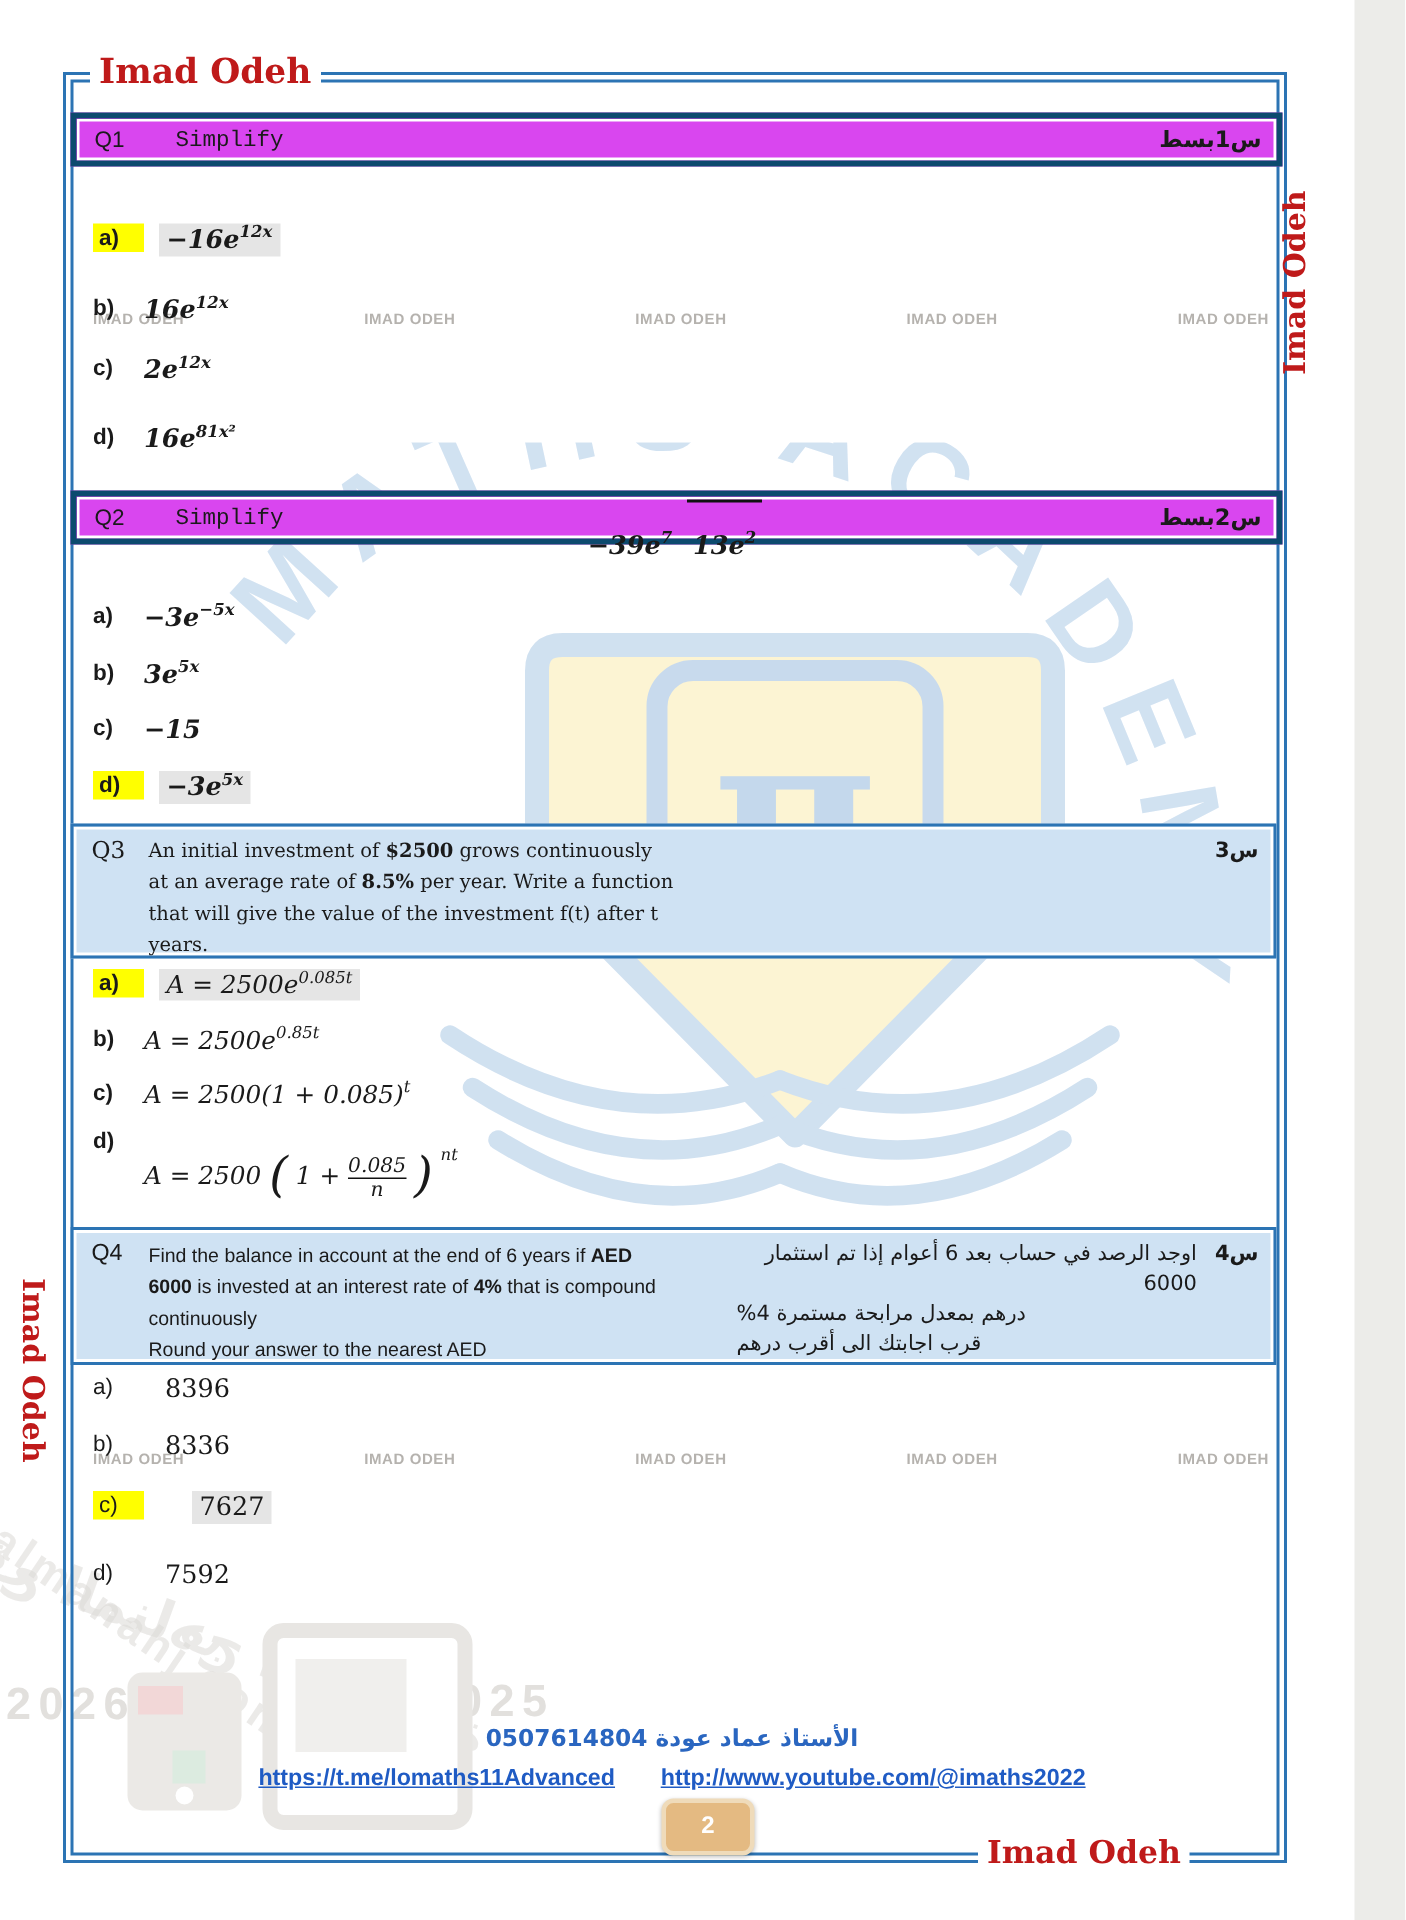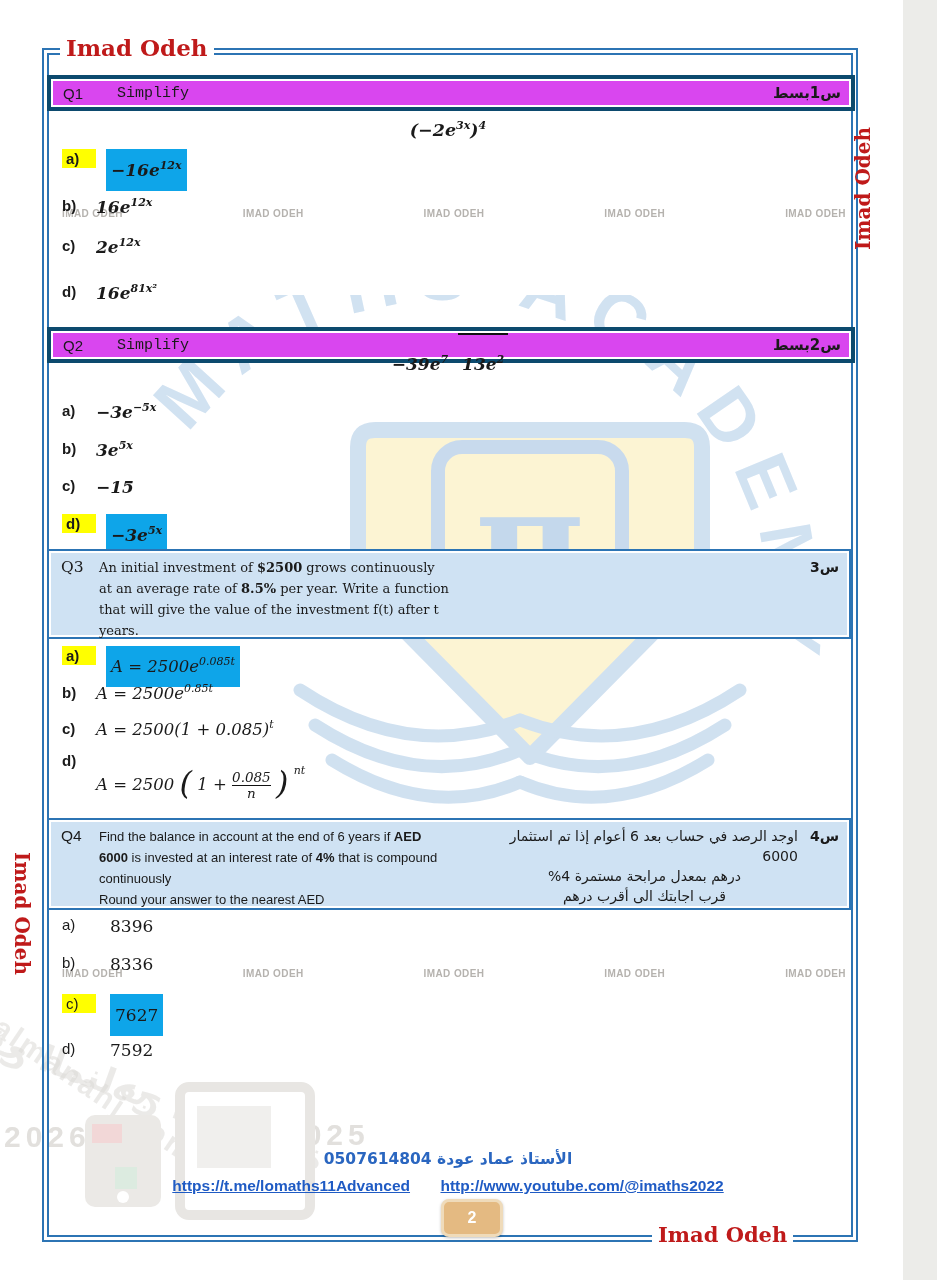--- a/index.html
+++ b/index.html
@@ -28,32 +28,32 @@
   .qbox{position:absolute;left:47px;width:800px;background:#cfe2f3;border:2px solid #2c74b4;
         box-shadow:inset 0 0 0 2px #ffffff;z-index:3;}
   .qbox .qid2{position:absolute;left:12px;top:7px;font-size:15.5px;font-family:"DejaVu Serif",serif;}
   .enq{position:absolute;left:50px;top:6px;width:352px;font-size:13px;line-height:21px;}
   .enq-serif{font-family:"DejaVu Serif",serif;}
   .enq-sans{font-family:"Liberation Sans",sans-serif;}
   .arq{position:absolute;left:442px;top:6px;width:348px;direction:rtl;text-align:right;
        font-family:"DejaVu Sans",sans-serif;font-size:14px;line-height:20px;display:flex;gap:12px;}
   .armk{font-weight:700;white-space:nowrap;}
   .artext{flex:1;}
-  .arline-c{text-align:center;}
+  .arline-c{text-align:left;}
   b{font-weight:700;}
   
   .opt{position:absolute;left:62px;display:flex;align-items:flex-start;z-index:3;}
   .optletter{font-weight:700;font-size:15px;min-width:24px;}
   .optval{margin-left:10px;}
   .mathv{font-family:"DejaVu Serif",serif;font-style:italic;font-size:17px;}
   .mbold{font-weight:700;}
   .m16{font-size:16.5px;}
   .numv{font-family:"DejaVu Serif",serif;font-size:17px;margin-left:24px;}
   .msup{font-size:11px;position:relative;top:-7px;font-style:italic;}
-  .hl{background:#0ea5e9;padding:11px 5px;}
+  .hl{background:#e5e5e5;padding:1px 5px;}
   .hl-l{background:#ffff00;padding:1px 6px 1px 4px;}
   
   .expr{position:absolute;left:42px;width:812px;text-align:center;z-index:3;
         font-family:"DejaVu Serif",serif;font-style:italic;font-weight:700;font-size:17.5px;}
   .fracwrap{position:absolute;left:42px;width:812px;display:flex;justify-content:center;z-index:3;}
   .frac{display:inline-block;text-align:center;font-family:"DejaVu Serif",serif;
         font-style:italic;font-weight:700;font-size:17px;}
   .frac .den{border-top:2px solid #111;padding:19px 4px 0 4px;margin-top:2px;}
   .frac .num{padding:0 4px;}
   .sfrac{display:inline-block;text-align:center;vertical-align:middle;font-size:13.5px;line-height:1.05;}
@@ -136,23 +136,20 @@
   <div class="vtext vleft">Imad Odeh</div>
   <div class="vtext vright">Imad Odeh</div>
 
   <div class="qbar" style="top:75px;">
     <span class="qid">Q1</span>
     <span class="qtitle">Simplify</span>
     <span class="qar" dir="rtl">
       <span>س1</span><span class="mk">بسط</span>
     </span>
   </div>
-  <div class="expr" style="top:120px;">
-    <span>(−2e</span><span class="msup">3x</span><span>)</span><span class="msup">4</span>
-  </div>
   <div class="opt" style="top:149px;">
     <span class="optletter hl-l">a)</span>
     <span class="optval mathv mbold hl"><span>−16e</span><span class="msup">12x</span></span>
   </div>
   <div class="opt" style="top:197px;">
     <span class="optletter">b)</span>
     <span class="optval mathv mbold"><span>16e</span><span class="msup">12x</span></span>
   </div>
   <div class="opt" style="top:237px;">
     <span class="optletter">c)</span>
@@ -258,21 +255,21 @@
   </div>
   <div class="wmrow" style="top:968px;">
     <span>IMAD ODEH</span>
       <span>IMAD ODEH</span>
       <span>IMAD ODEH</span>
       <span>IMAD ODEH</span>
       <span>IMAD ODEH</span>
   </div>
   <div class="opt" style="top:994px;">
     <span class="optletter hl-l" style="font-weight:400;">c)</span>
-    <span class="numv hl" style="margin-left:14px;">7627</span>
+    <span class="numv hl" style="margin-left:32px;">7627</span>
   </div>
   <div class="opt" style="top:1040px;">
     <span class="optletter" style="font-weight:400;">d)</span>
     <span class="numv">7592</span>
   </div>
 
   <div class="f-teacher">الأستاذ عماد عودة 0507614804</div>
   <div class="f-links">
     <a class="flink" href="#">https://t.me/lomaths11Advanced</a>
     <a class="flink" href="#">http://www.youtube.com/@imaths2022</a>

